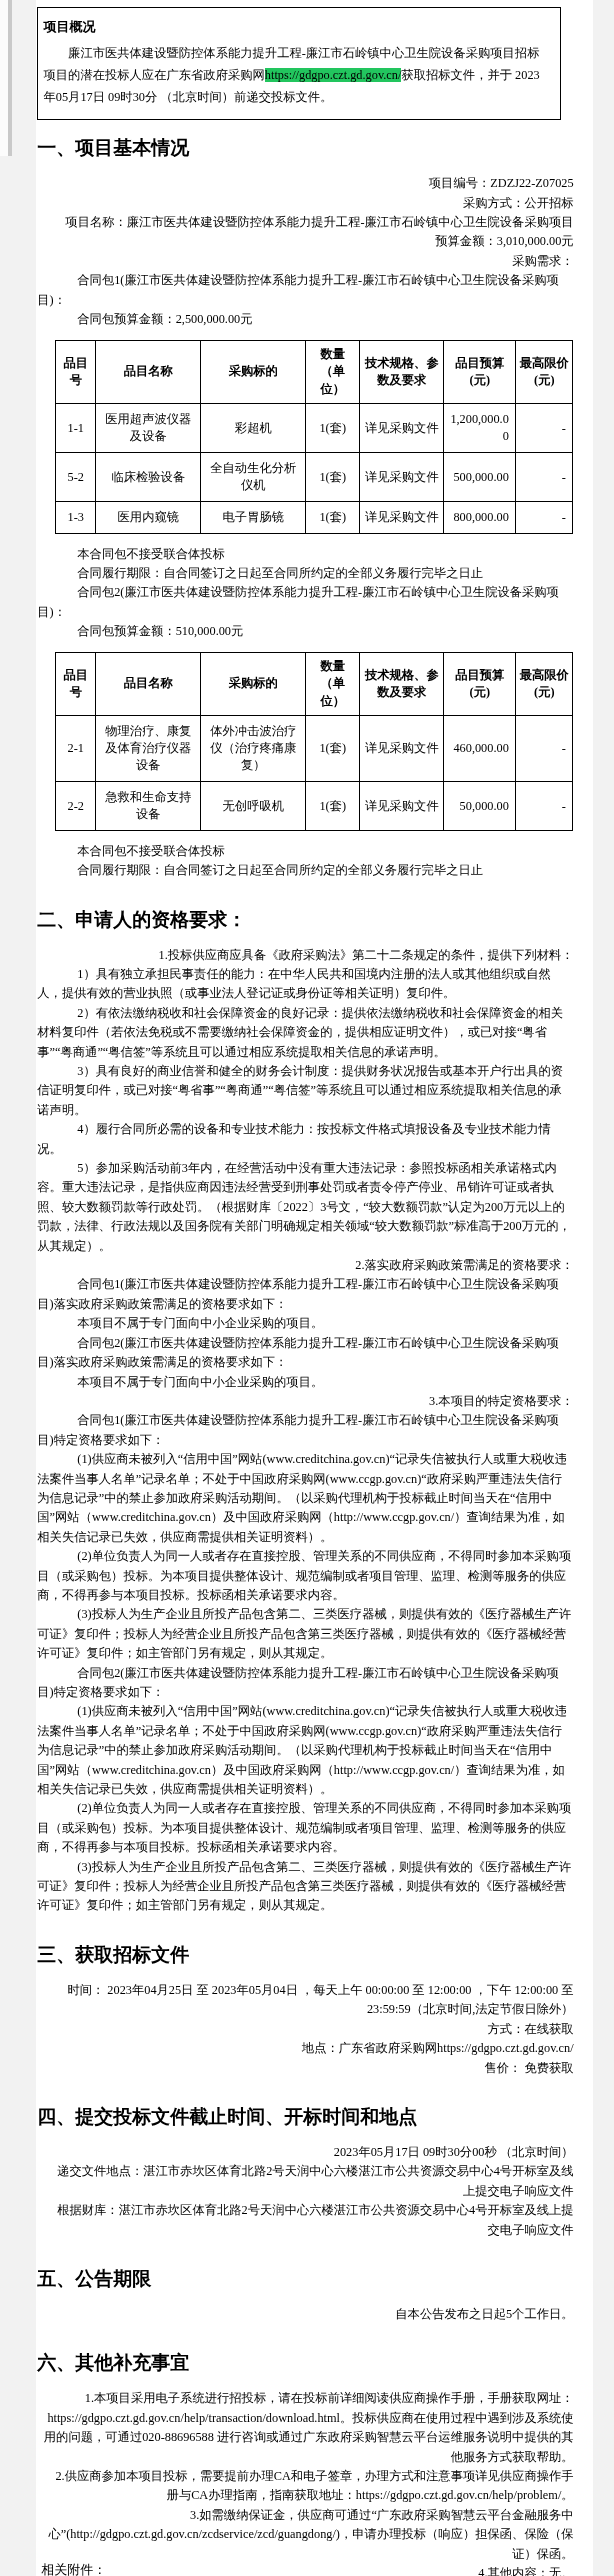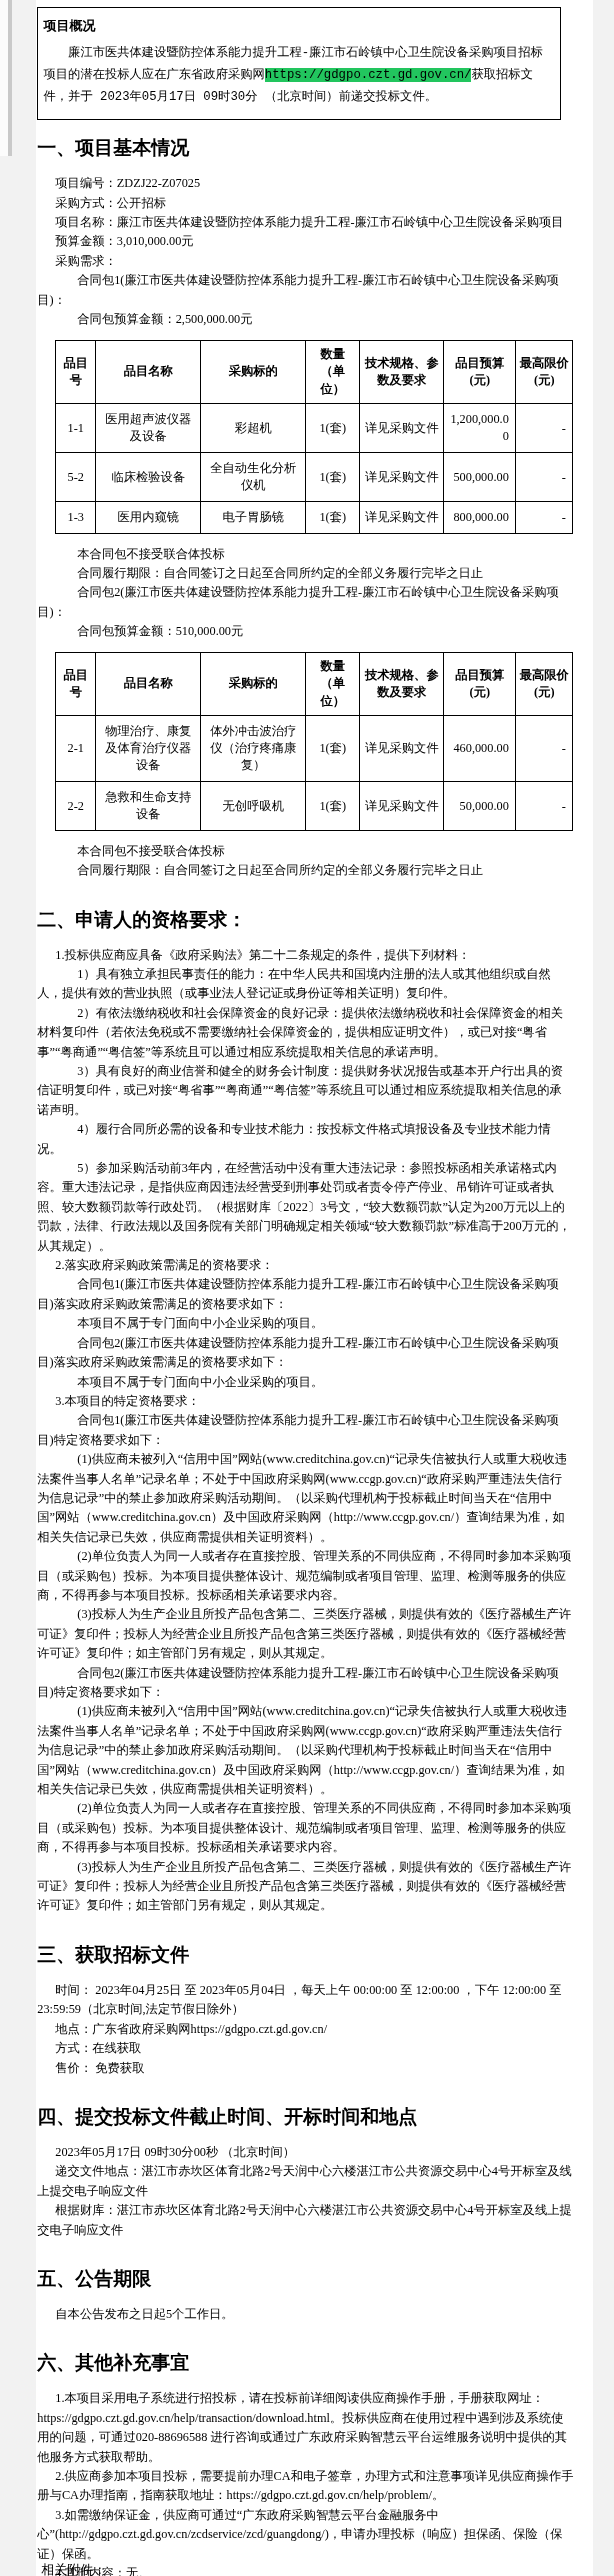--- a/index.html
+++ b/index.html
@@ -6,28 +6,28 @@
   body{
     width:615px;height:2576px;position:relative;overflow:hidden;
     background:#f2f2f2;
     font-family:"Liberation Serif","DejaVu Serif",serif;
     color:#000;
   }
   .edge-white{position:absolute;left:0;top:0;width:7.7px;height:156px;background:#fcfcfc;}
   .edge-line{position:absolute;left:7.7px;top:0;width:4.5px;height:156px;background:#c9c9c9;}
   .panel{position:absolute;left:36px;top:0;width:557px;height:2576px;background:#ffffff;}
   .content{padding:0 19.4px 0 1.3px;font-size:12.3px;line-height:19.4px;}
-  .obox{margin:6.5px 13px 0 0;border:1.3px solid #000;padding:9px 9px 10.3px 5.2px;font-family:Liberation Mono, monospace;}
+  .obox{margin:6.5px 13px 0 0;border:1.3px solid #000;padding:9px 9px 10.3px 5.2px;}
   .obox-title{font-size:13px;font-weight:bold;margin:0 0 6.5px 0;}
   .obox-para{margin:0;text-indent:2em;line-height:22px;}
   .url-hl{background:#22c55e;}
   h2{font-size:19px;font-weight:bold;margin:30px 0 17px 0;line-height:18px;}
   h2.first{margin-top:19.4px;}
   p{margin:0;}
-  .p1{text-indent:18px;}
+  .p1{text-indent:18px;text-align:right;}
   .p2{text-indent:40px;}
   table{border-collapse:collapse;margin:10.3px 0 10.3px 18px;width:517px;border:1.3px solid #000;table-layout:fixed;}
   th,td{border:0.6px solid #000;font-size:12.3px;text-align:center;vertical-align:middle;word-break:break-all;}
   th{padding:5.2px 2.6px;line-height:17.4px;font-weight:bold;}
   td{padding:7px 3.9px;line-height:17px;}
   td.num{text-align:right;padding-right:6.5px;}
   col.c0{width:40px}col.c1{width:105px}col.c2{width:105px}col.c3{width:54px}
   col.c4{width:84px}col.c5{width:72px}col.c6{width:57px}
   .attach{position:absolute;left:5.2px;top:2560px;font-size:13px;line-height:19.4px;}
 </style>
@@ -174,22 +174,22 @@
     <p class="p2">(1)供应商未被列入“信用中国”网站(www.creditchina.gov.cn)“记录失信被执行人或重大税收违法案件当事人名单”记录名单；不处于中国政府采购网(www.ccgp.gov.cn)“政府采购严重违法失信行为信息记录”中的禁止参加政府采购活动期间。（以采购代理机构于投标截止时间当天在“信用中国”网站（www.creditchina.gov.cn）及中国政府采购网（http://www.ccgp.gov.cn/）查询结果为准，如相关失信记录已失效，供应商需提供相关证明资料）。</p>
     <p class="p2">(2)单位负责人为同一人或者存在直接控股、管理关系的不同供应商，不得同时参加本采购项目（或采购包）投标。为本项目提供整体设计、规范编制或者项目管理、监理、检测等服务的供应商，不得再参与本项目投标。投标函相关承诺要求内容。</p>
     <p class="p2">(3)投标人为生产企业且所投产品包含第二、三类医疗器械，则提供有效的《医疗器械生产许可证》复印件；投标人为经营企业且所投产品包含第三类医疗器械，则提供有效的《医疗器械经营许可证》复印件；如主管部门另有规定，则从其规定。</p>
     <p class="p2">合同包2(廉江市医共体建设暨防控体系能力提升工程-廉江市石岭镇中心卫生院设备采购项目)特定资格要求如下：</p>
     <p class="p2">(1)供应商未被列入“信用中国”网站(www.creditchina.gov.cn)“记录失信被执行人或重大税收违法案件当事人名单”记录名单；不处于中国政府采购网(www.ccgp.gov.cn)“政府采购严重违法失信行为信息记录”中的禁止参加政府采购活动期间。（以采购代理机构于投标截止时间当天在“信用中国”网站（www.creditchina.gov.cn）及中国政府采购网（http://www.ccgp.gov.cn/）查询结果为准，如相关失信记录已失效，供应商需提供相关证明资料）。</p>
     <p class="p2">(2)单位负责人为同一人或者存在直接控股、管理关系的不同供应商，不得同时参加本采购项目（或采购包）投标。为本项目提供整体设计、规范编制或者项目管理、监理、检测等服务的供应商，不得再参与本项目投标。投标函相关承诺要求内容。</p>
     <p class="p2">(3)投标人为生产企业且所投产品包含第二、三类医疗器械，则提供有效的《医疗器械生产许可证》复印件；投标人为经营企业且所投产品包含第三类医疗器械，则提供有效的《医疗器械经营许可证》复印件；如主管部门另有规定，则从其规定。</p>
 
     <h2>三、获取招标文件</h2>
     <p class="p1">时间： 2023年04月25日 至 2023年05月04日 ，每天上午 00:00:00 至 12:00:00 ，下午 12:00:00 至 23:59:59（北京时间,法定节假日除外）</p>
+    <p class="p1">方式：在线获取</p>
     <p class="p1">地点：广东省政府采购网https://gdgpo.czt.gd.gov.cn/</p>
-    <p class="p1">方式：在线获取</p>
     <p class="p1">售价： 免费获取</p>
 
     <h2>四、提交投标文件截止时间、开标时间和地点</h2>
     <p class="p1">2023年05月17日  09时30分00秒  （北京时间）</p>
     <p class="p1">递交文件地点：湛江市赤坎区体育北路2号天润中心六楼湛江市公共资源交易中心4号开标室及线上提交电子响应文件</p>
     <p class="p1">根据财库：湛江市赤坎区体育北路2号天润中心六楼湛江市公共资源交易中心4号开标室及线上提交电子响应文件</p>
 
     <h2>五、公告期限</h2>
     <p class="p1">自本公告发布之日起5个工作日。</p>
 

